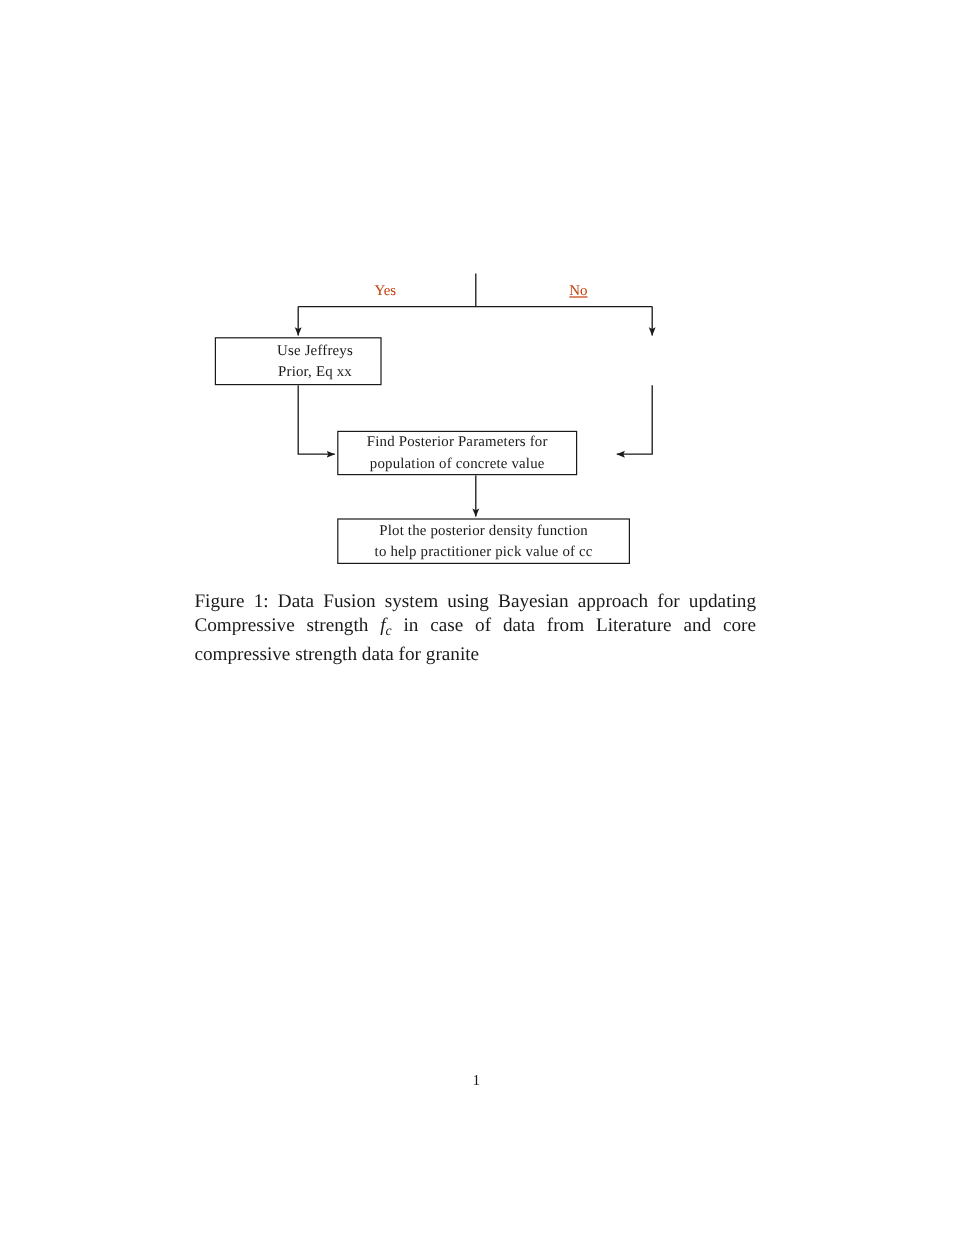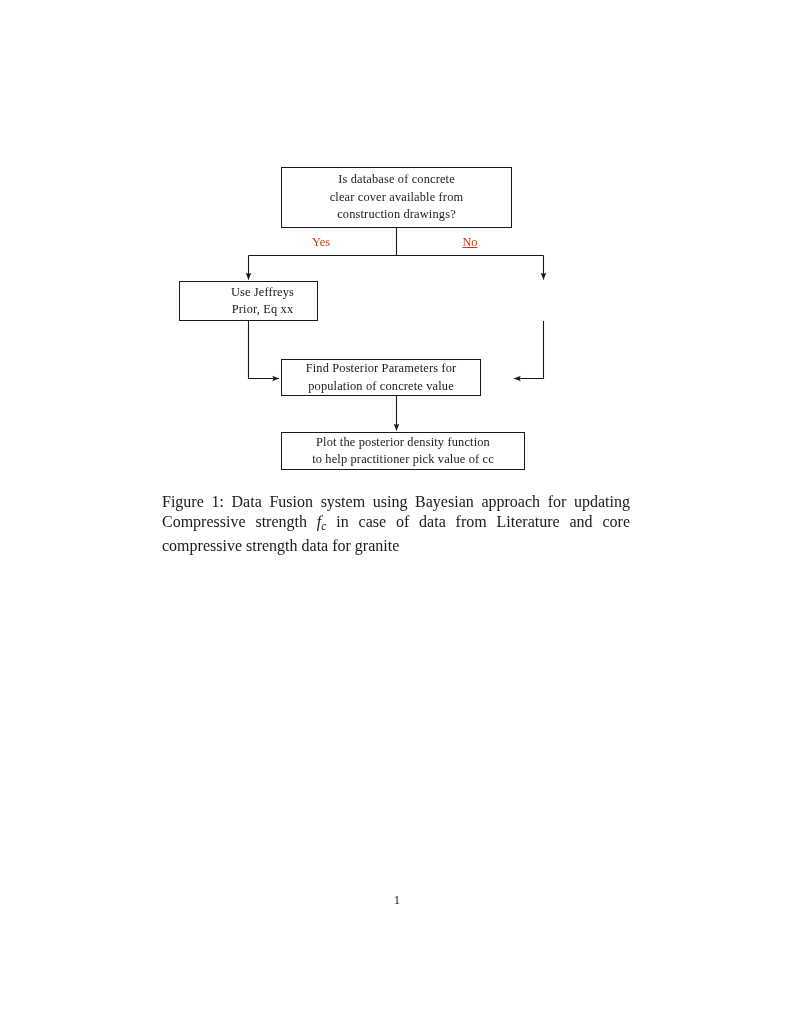--- a/index.html
+++ b/index.html
@@ -89,21 +89,21 @@
     color: #c2410c;
     white-space: nowrap;
     text-align: center;
   }
   #label-yes {
     left: 281px;
     top: 235px;
     width: 80px;
   }
   #label-no {
-    left: 430px;
+    left: 442px;
     top: 235px;
     width: 80px;
     text-decoration: underline;
   }
 
   #figure-caption {
     position: absolute;
     left: 162px;
     top: 492px;
     width: 468px;
@@ -153,25 +153,20 @@
 
     <path d="M543.5,255.5 L543.5,279.5" stroke="#1a1a1a" stroke-width="1.1" fill="none" marker-end="url(#arrowhead)"></path>
 
     <path d="M248.5,321 L248.5,378.5 L279,378.5" stroke="#1a1a1a" stroke-width="1.1" fill="none" marker-end="url(#arrowhead)"></path>
 
     <path d="M543.5,321 L543.5,378.5 L514,378.5" stroke="#1a1a1a" stroke-width="1.1" fill="none" marker-end="url(#arrowhead)"></path>
 
     <path d="M396.5,396 L396.5,430.5" stroke="#1a1a1a" stroke-width="1.1" fill="none" marker-end="url(#arrowhead)"></path>
   </svg>
 
-  <div class="node-box" id="node-question">
-    <span class="line">Is database of concrete</span>
-    <span class="line">clear cover available from</span>
-    <span class="line">construction drawings?</span>
-  </div>
 
   <div class="edge-label" id="label-yes">Yes</div>
   <div class="edge-label" id="label-no">No</div>
 
   <div class="node-box" id="node-jeffreys">
     <span class="line">Use Jeffreys</span>
     <span class="line">Prior, Eq xx</span>
   </div>
 
 

